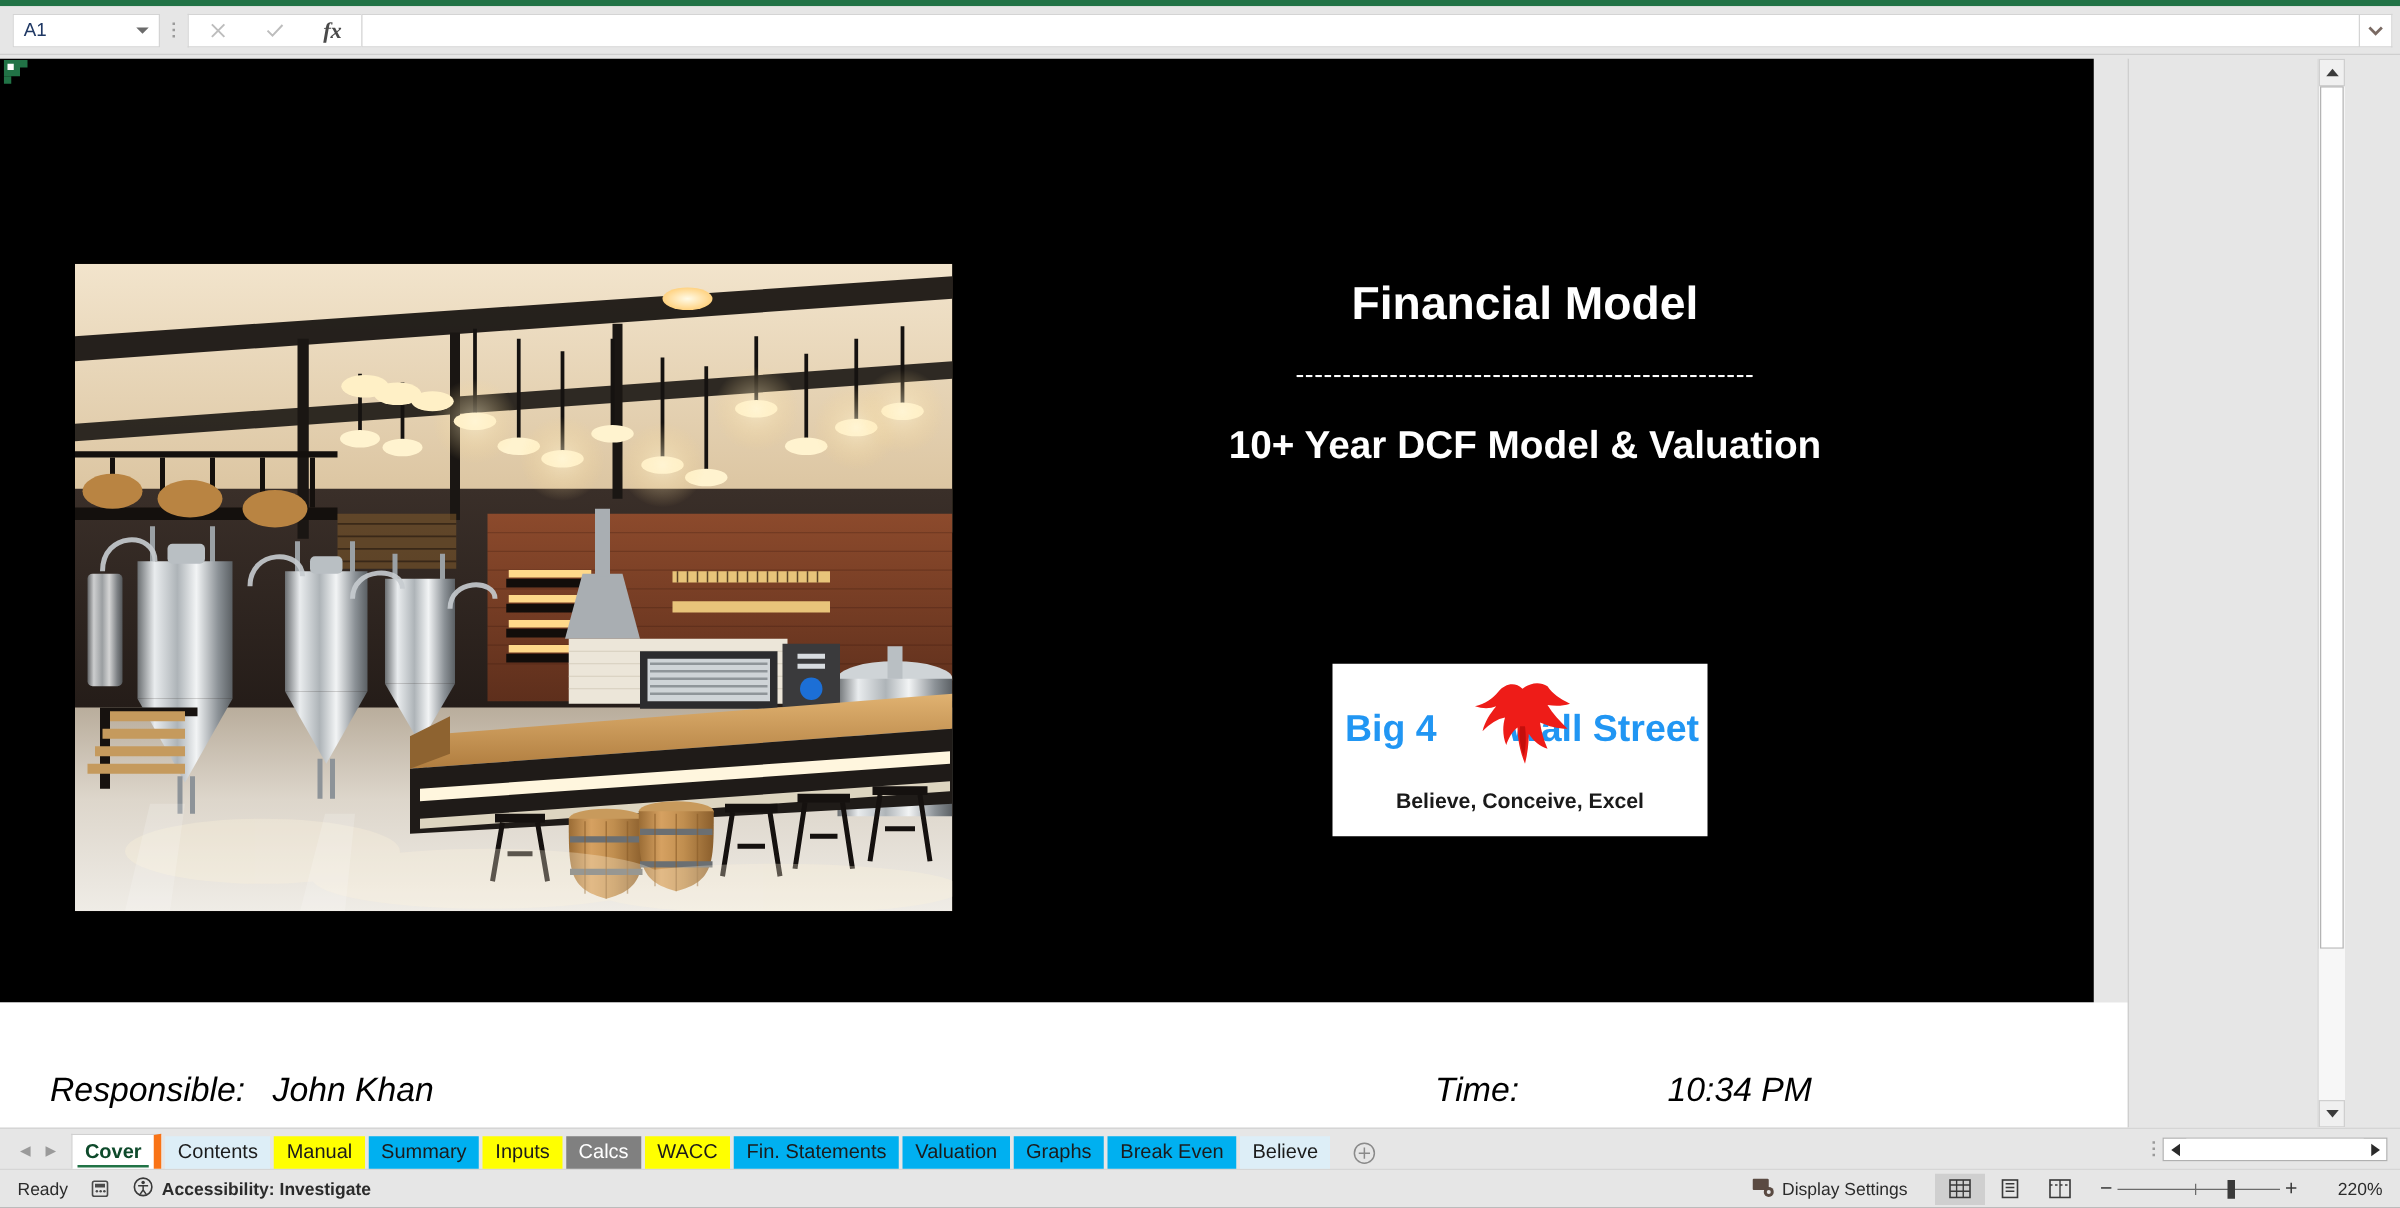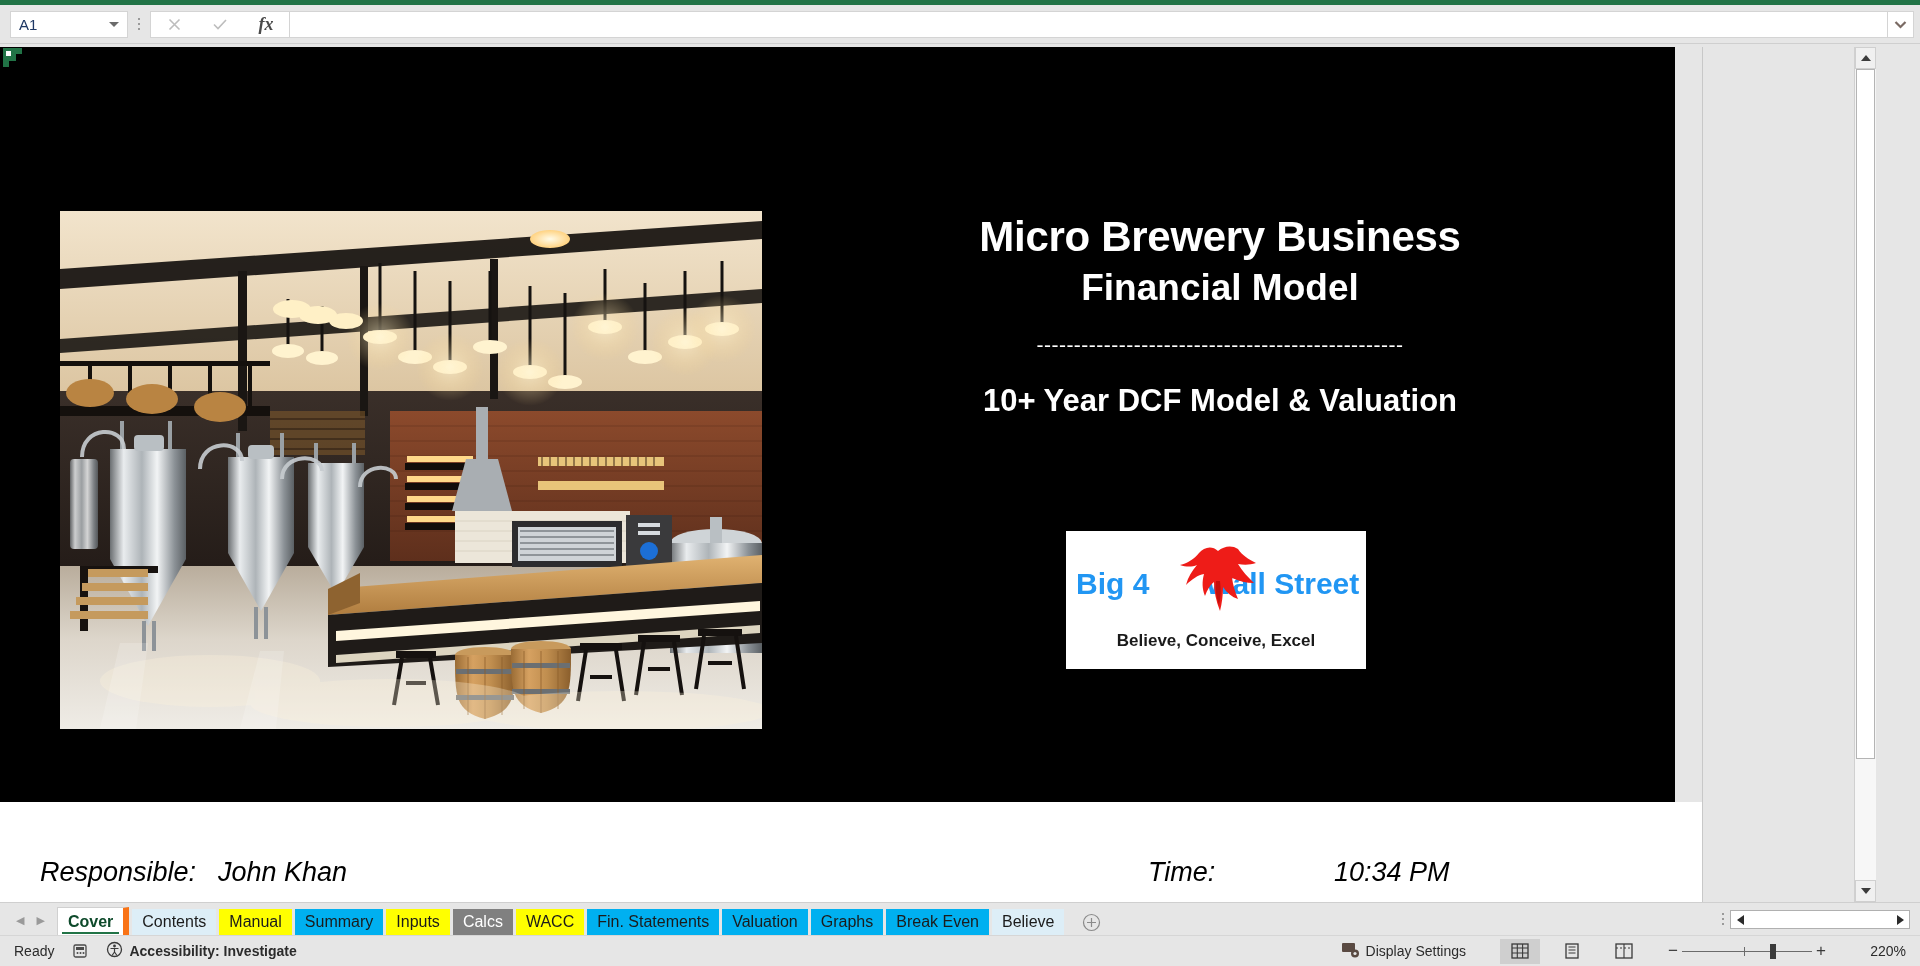--- a/index.html
+++ b/index.html
@@ -186,21 +186,21 @@
   .tri-left { width:0;height:0;border-top:5px solid transparent;border-bottom:5px solid transparent;border-right:7px solid #2b2b2b;}
   .tri-right { width:0;height:0;border-top:5px solid transparent;border-bottom:5px solid transparent;border-left:7px solid #2b2b2b;}
   #hs-track { flex: 1; height: 17px; background: #ffffff; }
 
   
   #statusbar {
     height: 31px; background: #e6e6e6; display: flex; align-items: center;
     font-size: 14px; color: #2b2b2b; border-top: 1px solid #d6d6d6;
   }
   #sb-left { display: flex; align-items: center; gap: 18px; padding-left: 14px; }
-  #sb-right { margin-left: auto; display: flex; align-items: center; gap: 12px; padding-right: 14px; }
+  #sb-right { margin-left: auto; display: flex; align-items: center; gap: 0px; padding-right: 14px; }
   .sb-item { display: flex; align-items: center; gap: 6px; }
   .view-btn {
     width: 40px; height: 25px; display: flex; align-items: center; justify-content: center;
   }
   .view-btn.active { background: #cfcfcf; }
   #zoom-slider { display: flex; align-items: center; gap: 0px; margin: 0 8px; }
   #zs-line { width: 130px; height: 1px; background: #6b6b6b; position: relative; }
   #zs-mid { position: absolute; left: 62px; top: -4px; width: 1px; height: 9px; background: #6b6b6b; }
   #zs-thumb { position: absolute; left: 88px; top: -7px; width: 6px; height: 15px; background: #3a3a3a; }
   .zs-sign { font-size: 17px; color: #3a3a3a; width: 18px; text-align: center; }
@@ -559,21 +559,20 @@
           <ellipse cx="560" cy="500" rx="150" ry="20" fill="#fff4dc"></ellipse>
         </g>
         <g opacity="0.18" fill="#ffffff">
           <path d="M60 432 L88 432 L76 518 L40 518 Z"></path>
           <path d="M200 440 L224 440 L216 518 L180 518 Z"></path>
         </g>
       </svg>
     </div>
 
     <div id="slide-text">
-      <div id="title-1">Micro Brewery Business</div>
       <div id="title-2">Financial Model</div>
       <div id="divider">-------------------------------------------------</div>
       <div id="subtitle">10+ Year DCF Model &amp; Valuation</div>
     </div>
 
     <div id="logo-box">
       <div id="logo-inner">
         <div id="logo-wordmark">
           <span class="lw-left">Big 4</span><span>Wall Street</span>
         </div>

